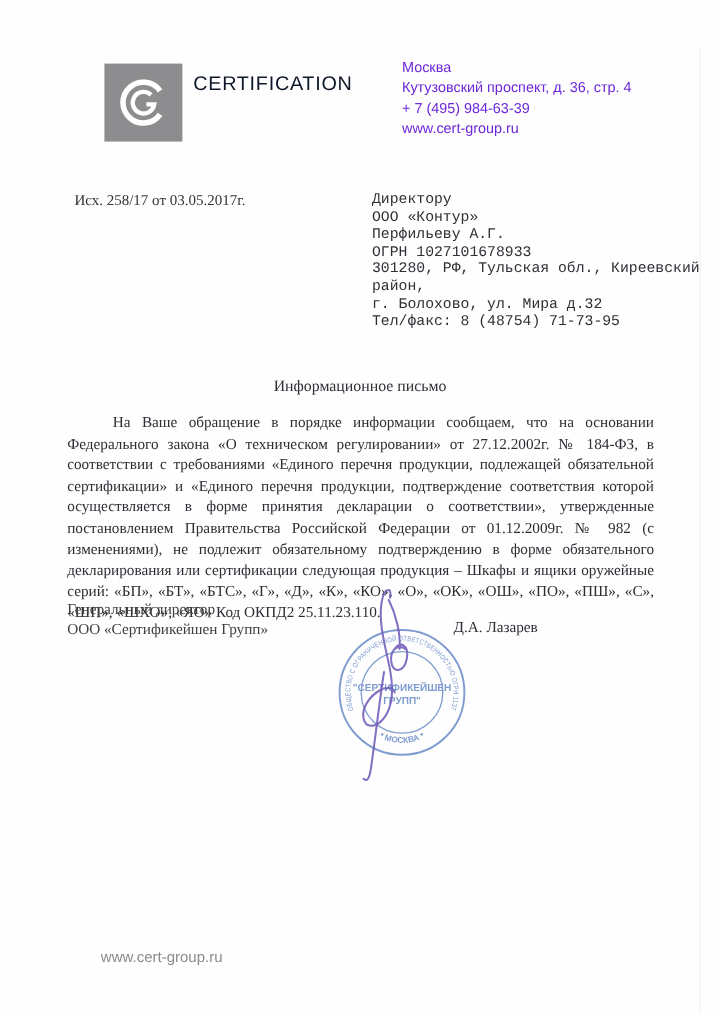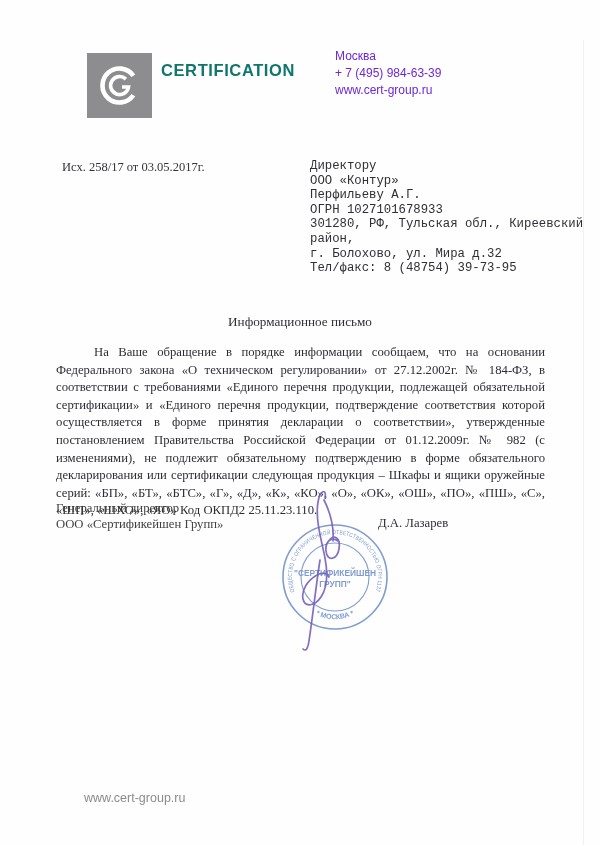--- a/index.html
+++ b/index.html
@@ -4,21 +4,21 @@
 <style>
   html,body{margin:0;padding:0;}
   body{width:600px;height:845px;background:#ffffff;position:relative;overflow:hidden;
        font-family:"Liberation Serif","DejaVu Serif",serif;color:#2e2e33;}
   .page{position:absolute;inset:0;background:#fefefe;}
   .scan-line{position:absolute;left:583px;top:40px;width:1px;height:805px;background:rgba(0,0,0,0.05);}
 
   
   .logo-square{position:absolute;left:87px;top:53px;width:65px;height:65px;background:#8d8d8f;}
   .wordmark{position:absolute;left:161px;top:60px;font-family:"Liberation Sans","DejaVu Sans",sans-serif;
-            font-weight:bold;font-size:16.5px;line-height:20px;letter-spacing:0.6px;color:#0f766e;}
+            font-weight:normal;font-size:16.5px;line-height:20px;letter-spacing:0.6px;color:#0f172a;}
   .contact{position:absolute;left:335px;top:48px;font-family:"Liberation Sans","DejaVu Sans",sans-serif;
            font-size:12px;line-height:17px;color:#6d28d9;}
 
   
   .reference{position:absolute;left:62px;top:160px;font-size:12.5px;color:#33343a;}
   .recipient{position:absolute;left:310px;top:159px;font-size:12.3px;line-height:14.6px;color:#2f3036;font-family:Liberation Mono, monospace;}
 
   
   .letter-title{position:absolute;left:55px;top:314px;width:490px;text-align:center;
                 font-size:13.2px;color:#2f3036;}
@@ -47,34 +47,35 @@
     <svg width="65" height="65" viewBox="-32.5 -32.5 65 65">
       <path d="M 13.9,-9.75 A 17 17 0 1 0 13.9,9.75" fill="none" stroke="#ffffff" stroke-width="4.6"></path>
       <path d="M 6.4,-6.4 A 9 9 0 1 0 9,1.5 L 2.5,1.5" fill="none" stroke="#ffffff" stroke-width="3.6"></path>
     </svg>
   </div>
   <div class="wordmark">
     <div>CERTIFICATION</div>
   </div>
   <div class="contact">
     <div>Москва</div>
+    <div>Кутузовский проспект, д. 36, стр. 4</div>
     <div>+ 7 (495) 984-63-39</div>
     <div>www.cert-group.ru</div>
   </div>
 
   <div class="reference">Исх. 258/17 от 03.05.2017г.</div>
 
   <div class="recipient">
     <div>Директору</div>
     <div>ООО «Контур»</div>
     <div>Перфильеву А.Г.</div>
     <div>ОГРН  1027101678933</div>
     <div>301280, РФ,  Тульская обл., Киреевский район,</div>
     <div>г. Болохово, ул. Мира д.32</div>
-    <div>Тел/факс:  8 (48754) 39-73-95</div>
+    <div>Тел/факс:  8 (48754) 71-73-95</div>
   </div>
 
   <div class="letter-title">Информационное письмо</div>
   <div class="letter-body">На Ваше обращение в порядке информации сообщаем, что на основании Федерального закона «О техническом регулировании» от 27.12.2002г. № 184-ФЗ, в соответствии с требованиями «Единого перечня продукции, подлежащей обязательной сертификации» и «Единого перечня продукции, подтверждение соответствия которой осуществляется в форме принятия декларации о соответствии», утвержденные постановлением Правительства Российской Федерации от 01.12.2009г. № 982 (с изменениями), не подлежит обязательному подтверждению в форме обязательного декларирования или сертификации следующая продукция – Шкафы и ящики оружейные серий:  «БП», «БТ», «БТС», «Г», «Д»,  «К», «КО», «О», «ОК», «ОШ», «ПО», «ПШ», «С»,  «ШП», «ШХО», «ЯО» Код ОКПД2 25.11.23.110.</div>
 
   <div class="signoff">
     <div>Генеральный директор</div>
     <div>ООО «Сертификейшен Групп»</div>
   </div>
   <div class="signer-name">Д.А. Лазарев</div>

